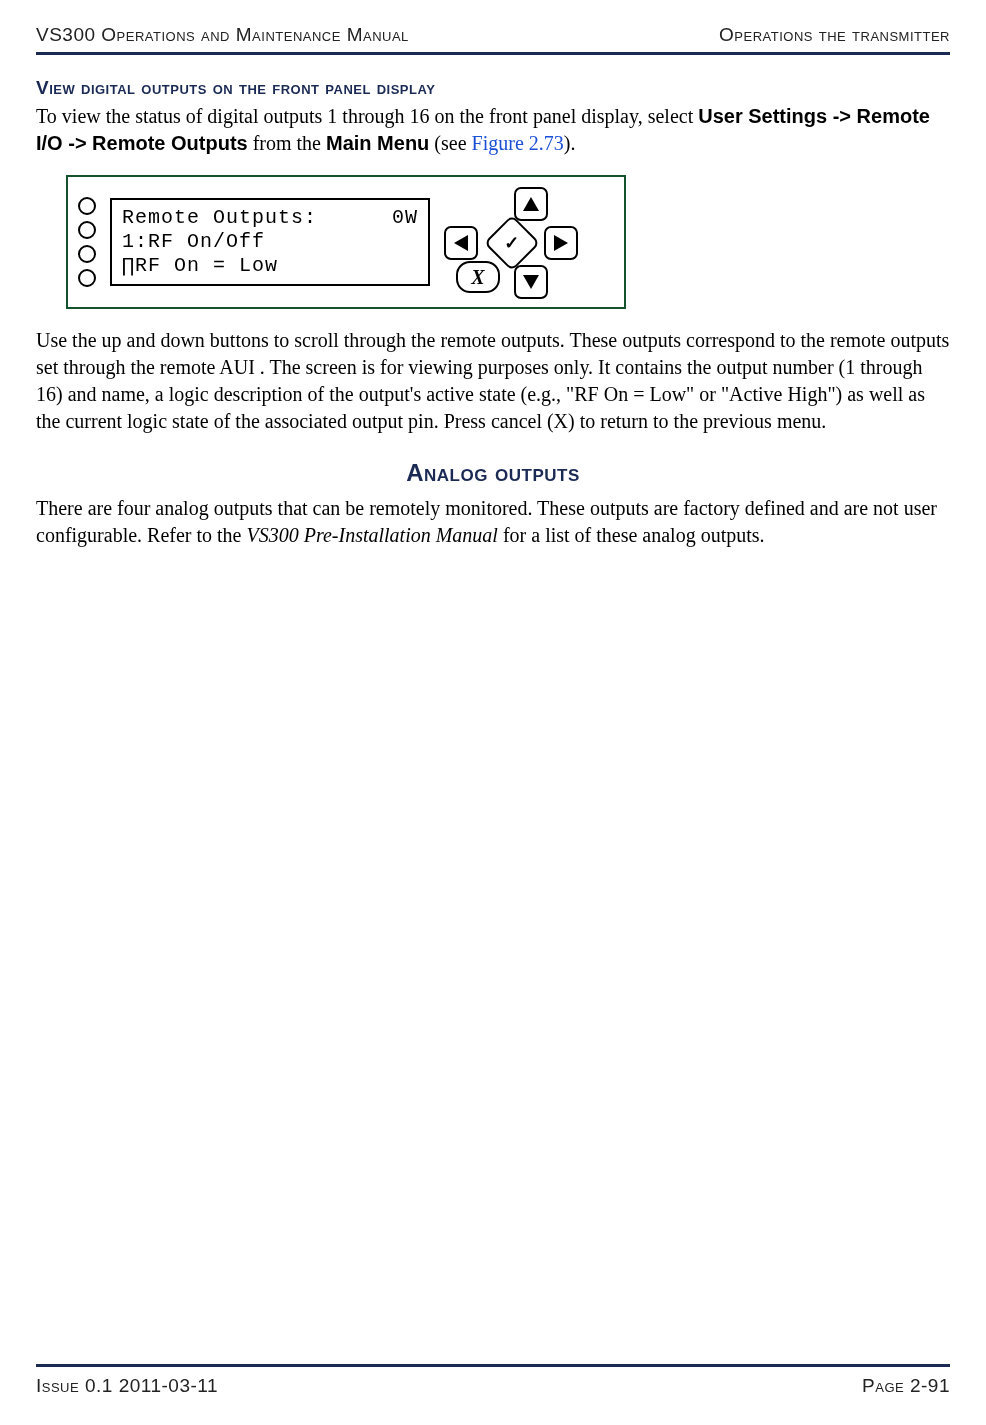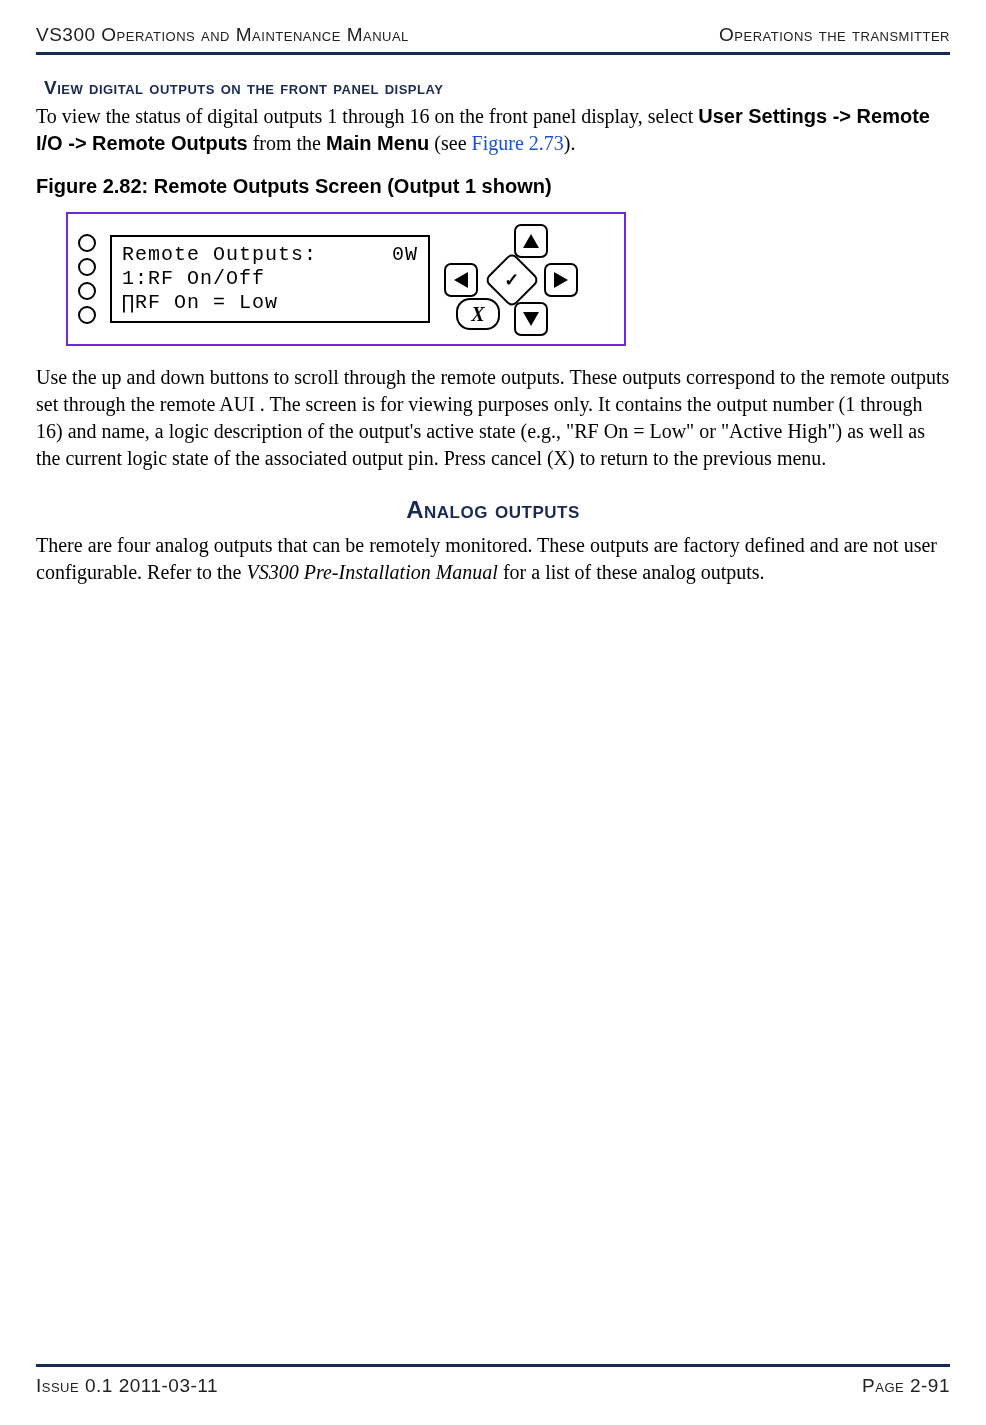--- a/index.html
+++ b/index.html
@@ -34,21 +34,21 @@
     border: none;
     border-top: 3px solid #1a2a55;
     margin: 6px 0 22px 0;
   }
   .section-sub {
     font-variant: small-caps;
     font-family: 'Trebuchet MS', 'Segoe UI', sans-serif;
     font-size: 19px;
     color: #1a2a55;
     letter-spacing: 0.5px;
-    margin: 0 0 4px 8px;
+    margin: 0 0 4px 0;
     font-weight: 600;
   }
   .section-main {
     font-variant: small-caps;
     font-family: 'Trebuchet MS', 'Segoe UI', sans-serif;
     font-size: 24px;
     color: #1a2a55;
     letter-spacing: 0.5px;
     margin: 24px 0 8px 0;
     font-weight: 600;
@@ -71,21 +71,21 @@
     font-family: Arial, Helvetica, sans-serif;
     font-weight: 700;
     font-size: 20px;
     margin: 18px 0 14px 0;
   }
   .italic { font-style: italic; }
 
   
   .panel {
     width: 560px;
-    border: 2px solid #6d28d9;
+    border: 2px solid #14532d;
     padding: 10px 12px 10px 10px;
     display: flex;
     align-items: center;
     gap: 14px;
     margin-left: 30px;
     margin-bottom: 18px;
     box-sizing: border-box;
   }
   .leds {
     display: flex;
@@ -171,21 +171,20 @@
     <span>Operations the transmitter</span>
   </div>
   <hr class="header-rule">
 
   <div class="section-sub">View digital outputs on the front panel display</div>
 
   <p class="body-p">
     <span>To view the status of digital outputs 1 through 16 on the front panel display, select </span><span class="sans-bold">User Settings -&gt; Remote I/O -&gt; Remote Outputs</span><span> from the </span><span class="sans-bold">Main Menu</span><span> (see </span><span class="link">Figure 2.73</span><span>).</span>
   </p>
 
-  <div class="fig-caption">Figure 2.82: Remote Outputs Screen (Output 1 shown)</div>
 
   <div class="panel">
     <div class="leds">
       <div class="led"></div>
       <div class="led"></div>
       <div class="led"></div>
       <div class="led"></div>
     </div>
     <div class="lcd">
       <div class="lcd-row">

